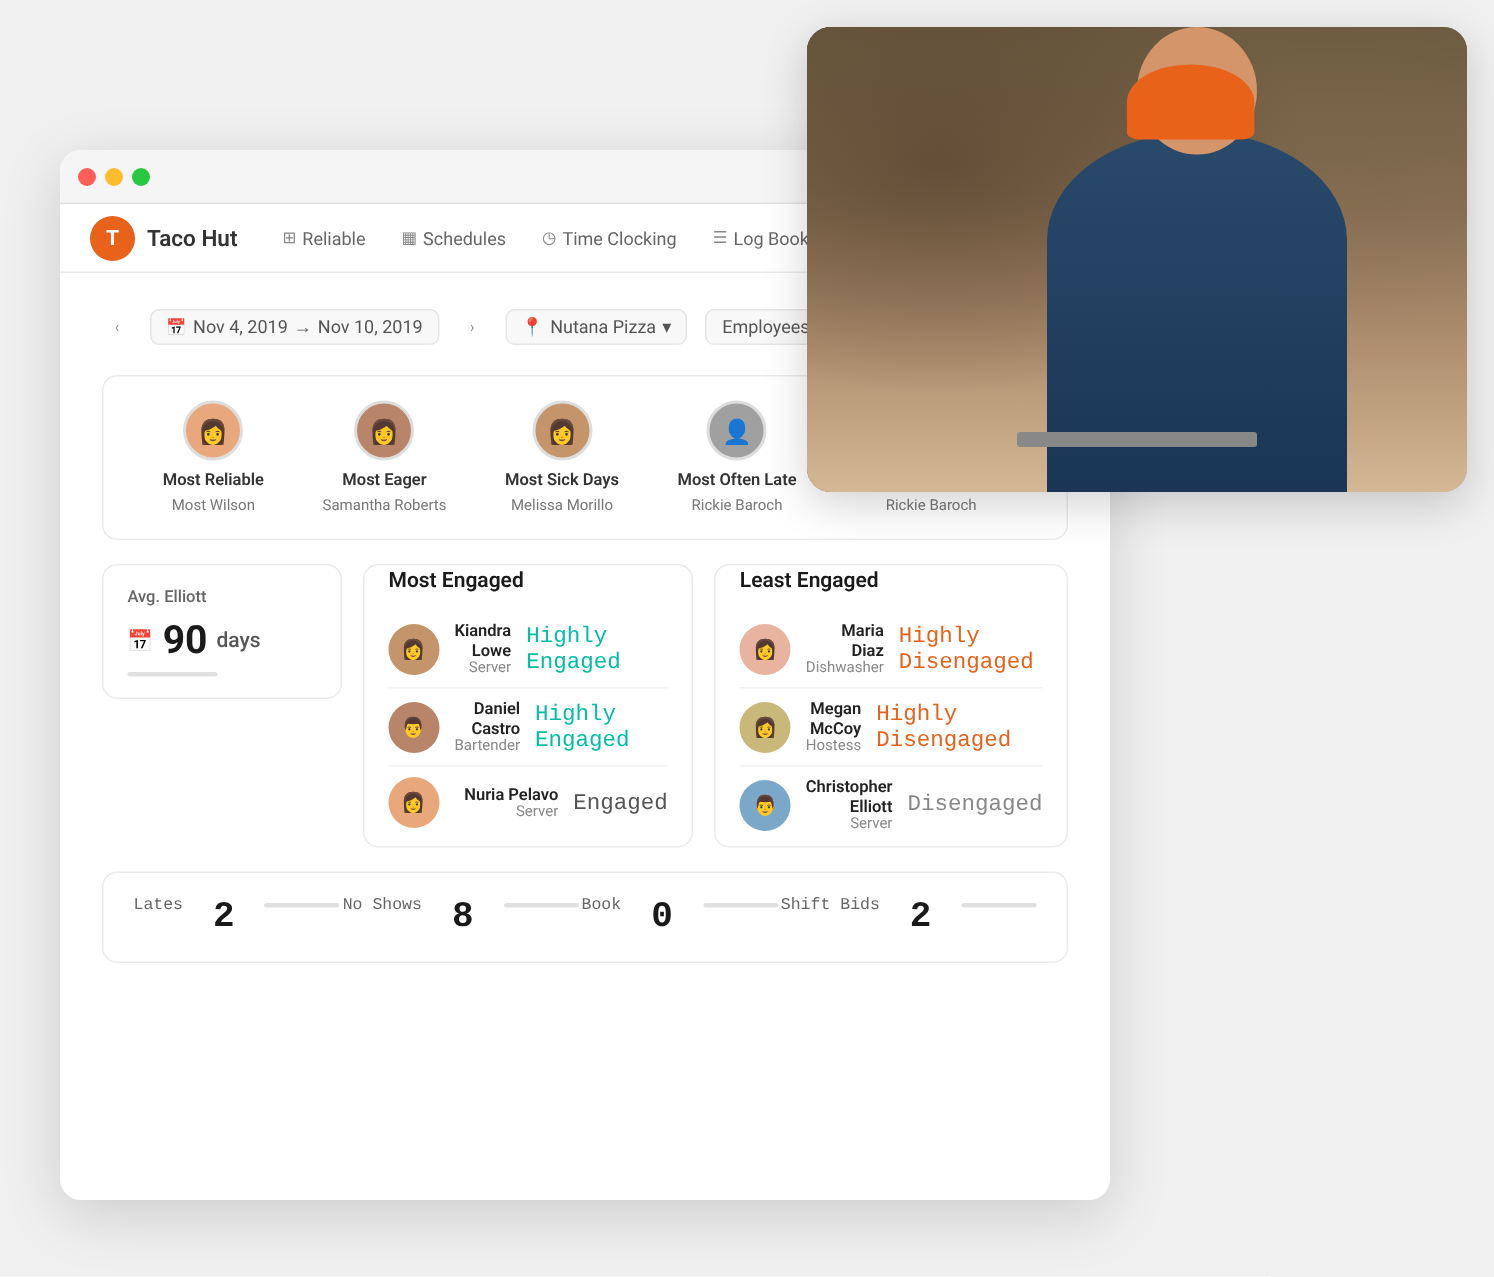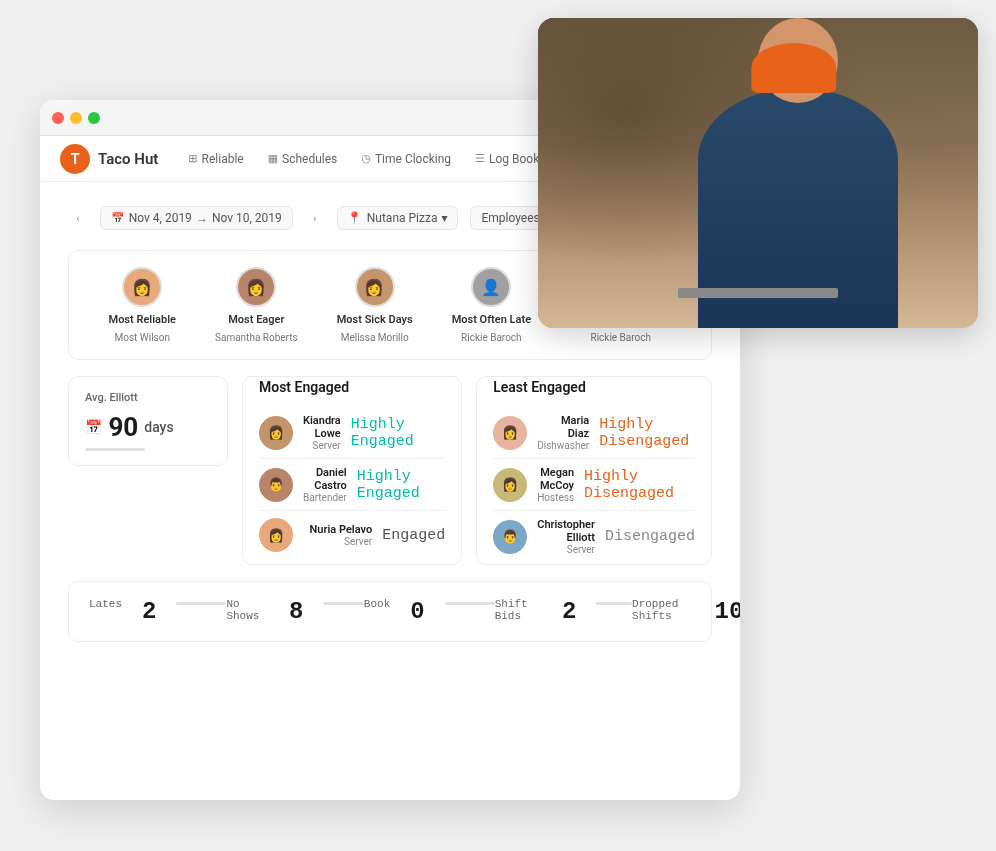--- a/index.html
+++ b/index.html
@@ -621,21 +621,16 @@
       <div class="stat-item">
         <div class="stat-label">Book</div>
         <div class="stat-value">0</div>
         <div class="stat-bar"></div>
       </div>
       <div class="stat-item">
         <div class="stat-label">Shift Bids</div>
         <div class="stat-value">2</div>
         <div class="stat-bar"></div>
       </div>
-      <div class="stat-item">
-        <div class="stat-label">Dropped Shifts</div>
-        <div class="stat-value">10</div>
-        <div class="stat-bar"></div>
-      </div>
     </div>
 
   </div>
 </div>
 
 </body></html>

